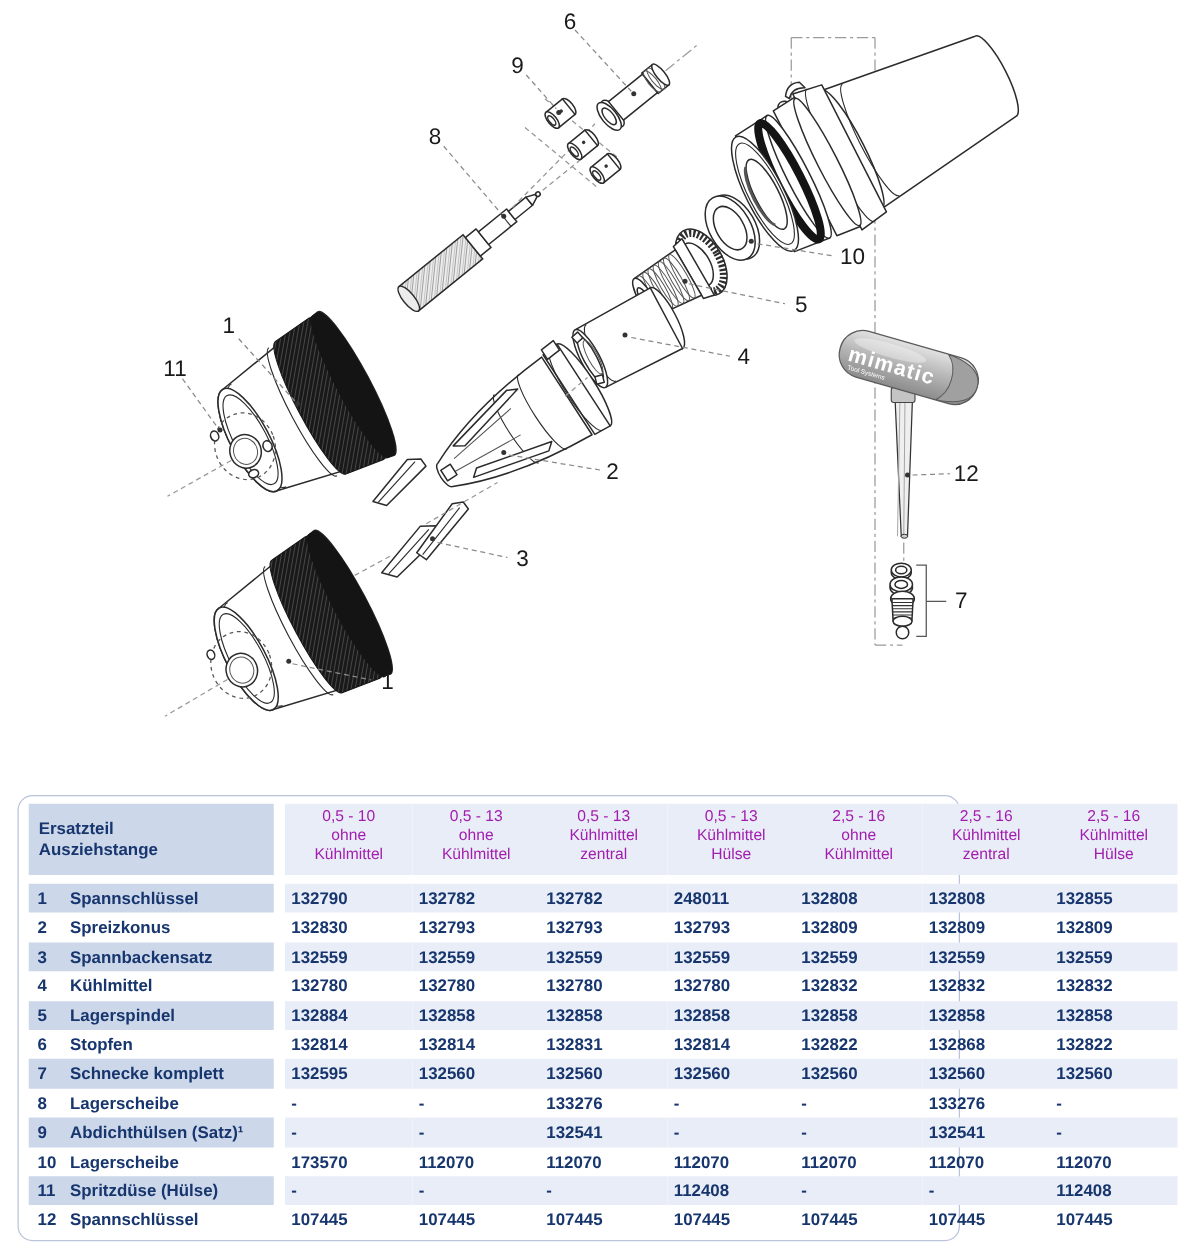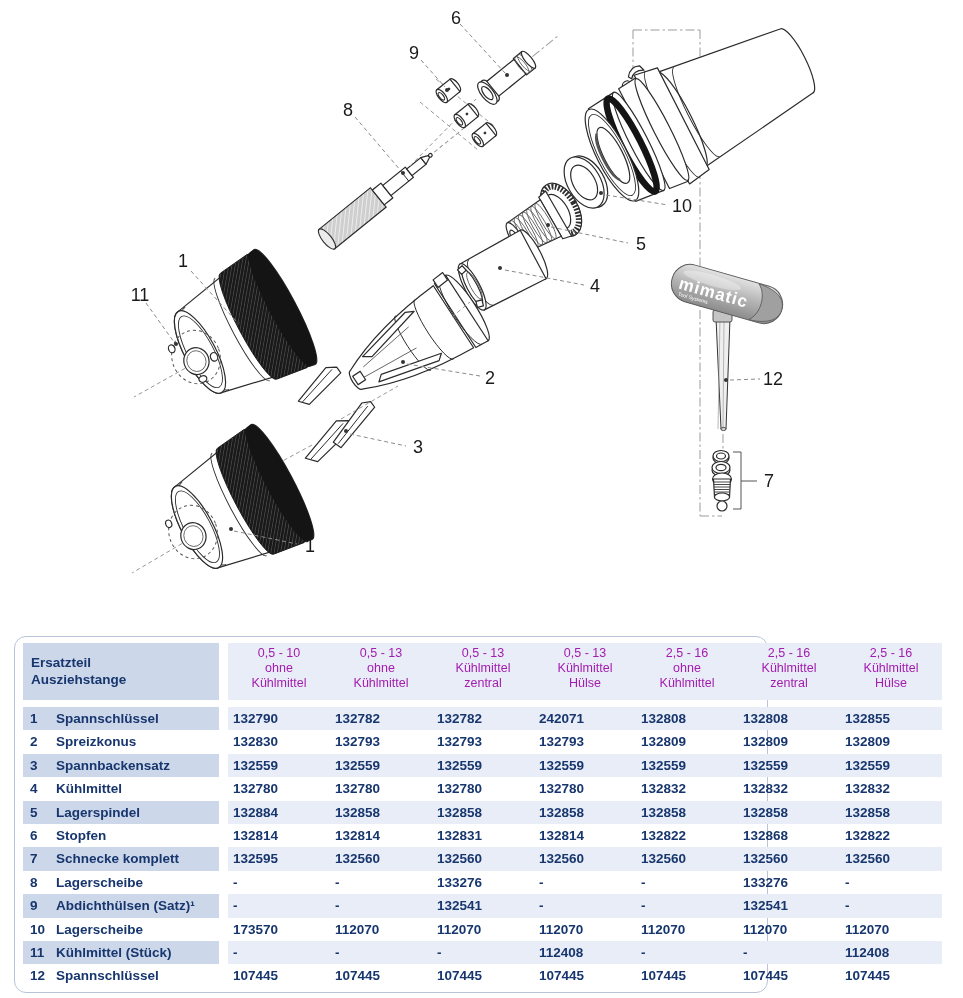--- a/index.html
+++ b/index.html
@@ -345,21 +345,21 @@
       </div>
     <div class="tbody">
 
         <div class="t-row">
           <span class="c-num">1</span>
           <span class="c-name">Spannschlüssel</span>
           <span></span>
           <span class="c-val">132790</span>
           <span class="c-val">132782</span>
           <span class="c-val">132782</span>
-          <span class="c-val">242071</span>
+          <span class="c-val">248011</span>
           <span class="c-val">132808</span>
           <span class="c-val">132808</span>
           <span class="c-val">132855</span>
         </div>
 
         <div class="t-row">
           <span class="c-num">2</span>
           <span class="c-name">Spreizkonus</span>
           <span></span>
           <span class="c-val">132830</span>
@@ -470,21 +470,21 @@
           <span class="c-val">112070</span>
           <span class="c-val">112070</span>
           <span class="c-val">112070</span>
           <span class="c-val">112070</span>
           <span class="c-val">112070</span>
           <span class="c-val">112070</span>
         </div>
 
         <div class="t-row">
           <span class="c-num">11</span>
-          <span class="c-name">Kühlmittel (Stück)</span>
+          <span class="c-name">Spritzdüse (Hülse)</span>
           <span></span>
           <span class="c-val">-</span>
           <span class="c-val">-</span>
           <span class="c-val">-</span>
           <span class="c-val">112408</span>
           <span class="c-val">-</span>
           <span class="c-val">-</span>
           <span class="c-val">112408</span>
         </div>
 

